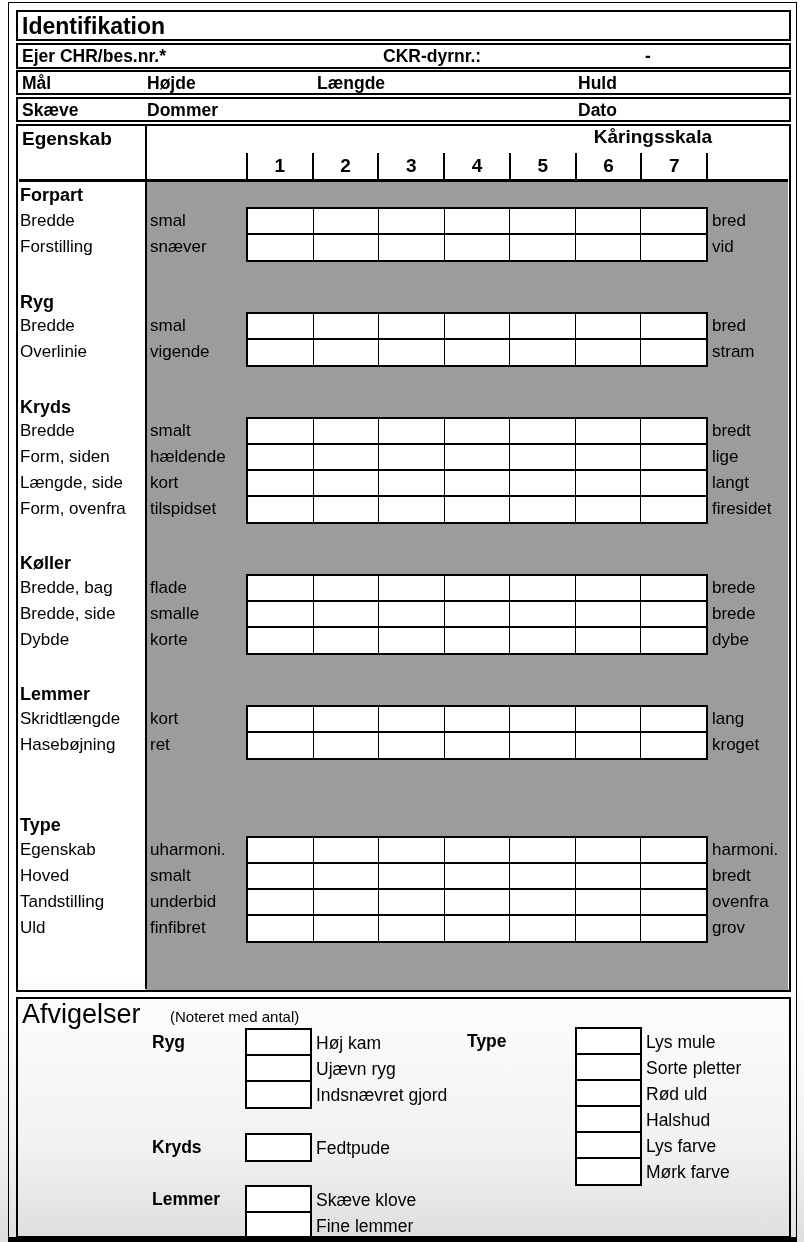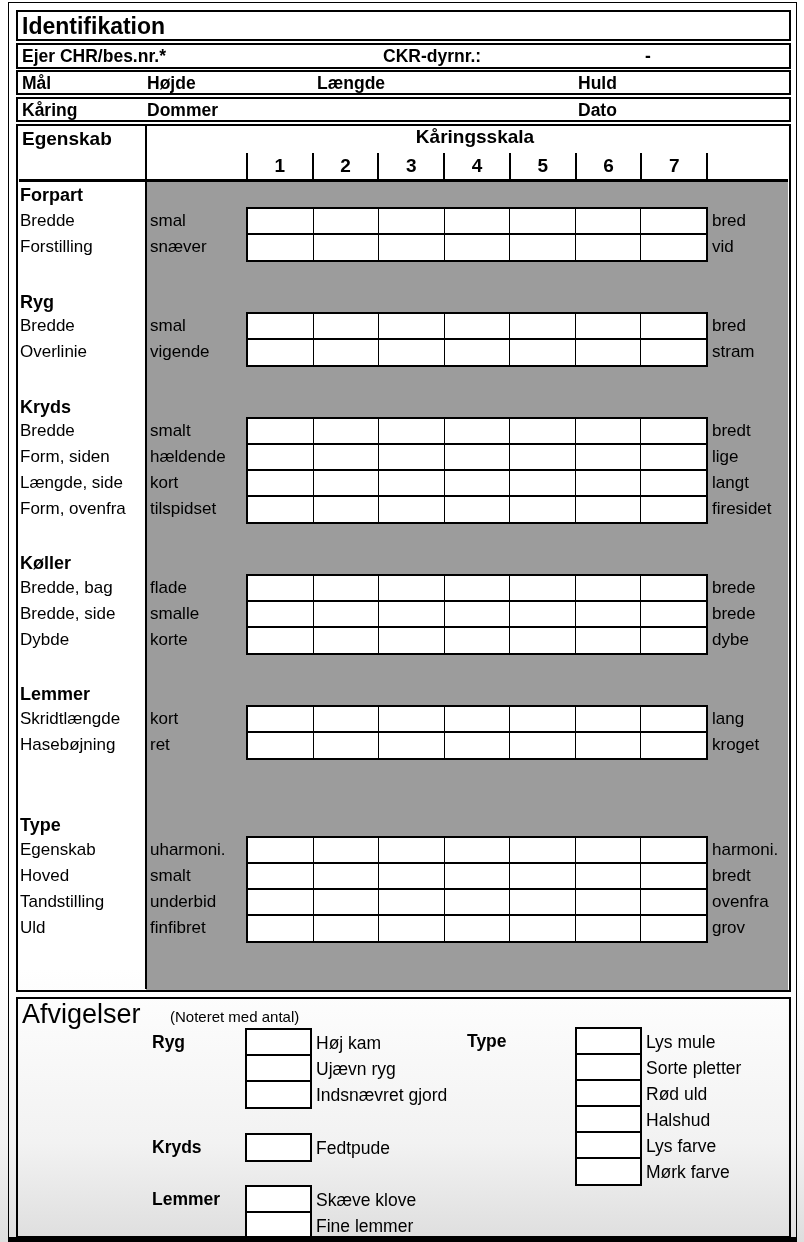--- a/index.html
+++ b/index.html
@@ -12,21 +12,21 @@
   
   .outer-frame{left:8px;top:2px;width:789px;height:1237px;border:1.5px solid #000;box-sizing:border-box;}
   .secbox{left:16px;width:775px;border:2.5px solid #000;box-sizing:border-box;background:transparent;z-index:5;pointer-events:none;}
   .bottom-bar{left:8px;top:1237px;width:789px;height:5px;background:#000;z-index:6;}
   .t-title{font-size:23px;font-weight:bold;line-height:26px;}
   .t-head{font-size:17.5px;font-weight:bold;line-height:21px;}
   .t-big{font-size:27px;line-height:30px;}
   .t-sub{font-size:15px;line-height:20px;}
   .t-group{font-size:18px;font-weight:bold;line-height:22px;}
   
-  .skala-head{left:244px;top:126px;width:462px;text-align:center;font-size:19px;font-weight:bold;}
+  .skala-head{left:250px;top:126px;width:462px;text-align:right;font-size:19px;font-weight:bold;}
   .numrow{left:246px;top:153px;width:462px;height:27px;display:flex;border-left:2px solid #000;border-right:2px solid #000;box-sizing:border-box;}
   .numcell{flex:1 1 0;border-right:2px solid #000;text-align:center;font-size:19px;font-weight:bold;line-height:26px;}
   .numcell:last-child{border-right:none;}
   .hline{left:19px;top:179px;width:769px;height:2.5px;background:#000;}
   .vdivider{left:144.5px;top:126px;width:2.5px;height:863px;background:#000;}
   .grayarea{left:146px;top:181px;width:642px;height:808.5px;}
   
   .srow{position:absolute;left:0;width:804px;height:29px;}
   .srow .name{position:absolute;left:20px;top:3px;width:122px;font-size:17px;line-height:22px;}
   .srow .low{position:absolute;left:150px;top:3px;width:92px;font-size:17px;line-height:22px;}
@@ -50,21 +50,21 @@
 
   <div class="abs t-head" style="left:22px;top:46px;">Ejer CHR/bes.nr.*</div>
   <div class="abs t-head" style="left:383px;top:46px;">CKR-dyrnr.:</div>
   <div class="abs t-head" style="left:645px;top:46px;">-</div>
 
   <div class="abs t-head" style="left:22px;top:73px;">Mål</div>
   <div class="abs t-head" style="left:147px;top:73px;">Højde</div>
   <div class="abs t-head" style="left:317px;top:73px;">Længde</div>
   <div class="abs t-head" style="left:578px;top:73px;">Huld</div>
 
-  <div class="abs t-head" style="left:22px;top:100px;">Kåring</div>
+  <div class="abs t-head" style="left:22px;top:100px;">Skæve</div>
   <div class="abs t-head" style="left:147px;top:100px;">Dommer</div>
   <div class="abs t-head" style="left:578px;top:100px;">Dato</div>
 
   <div class="abs t-head" style="left:22px;top:128px;font-size:19px;">Egenskab</div>
   <div class="abs skala-head">Kåringsskala</div>
   <div class="abs numrow">
     <div class="numcell">1</div>
     <div class="numcell">2</div>
     <div class="numcell">3</div>
     <div class="numcell">4</div>

